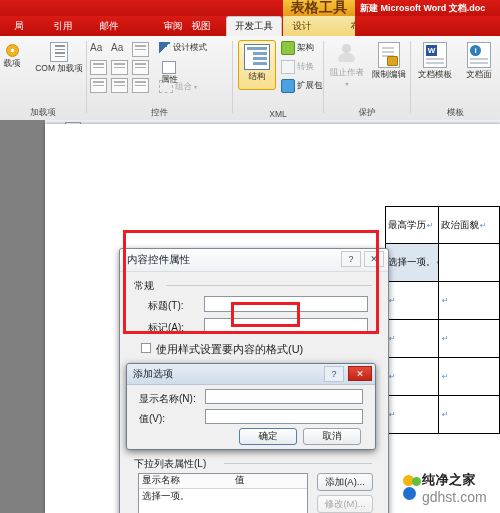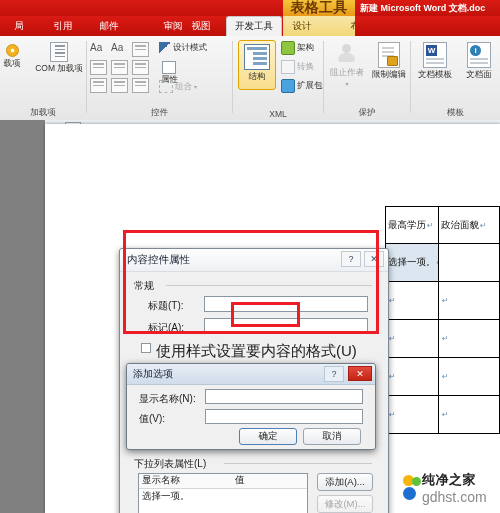--- a/index.html
+++ b/index.html
@@ -412,21 +412,21 @@
     <div class="sect-title" style="left:14px;top:30px;">常规</div>
     <div class="sect-rule" style="left:46px;top:36px;width:206px;"></div>
 
     <div class="flabel" style="left:28px;top:50px;text-align:center;">标题(T):</div>
     <div class="finput" style="left:84px;top:47px;width:164px;height:16px;"></div>
 
     <div class="flabel" style="left:28px;top:72px;">标记(A):</div>
     <div class="finput" style="left:84px;top:69px;width:164px;height:16px;"></div>
 
     <div class="fcheck" style="left:21px;top:94px;"></div>
-    <div class="flabel" style="left:36px;top:93px;font-size:15px;">使用样式设置要内容的格式(U)</div>
+    <div class="flabel" style="left:36px;top:93px;font-size:11px;">使用样式设置要内容的格式(U)</div>
 
     <div class="sect-title" style="left:14px;top:208px;">下拉列表属性(L)</div>
     <div class="sect-rule" style="left:104px;top:214px;width:148px;"></div>
 
     <div class="listbox" style="left:18px;top:224px;width:170px;height:110px;">
       <div class="lhead">
         <div style="width:90px;">显示名称</div>
         <div style="width:70px;">值</div>
       </div>
       <div class="lrow">

